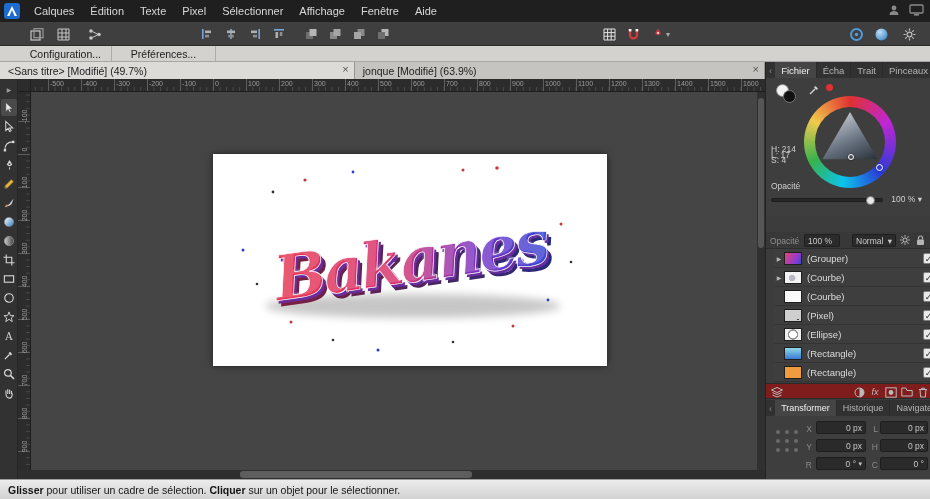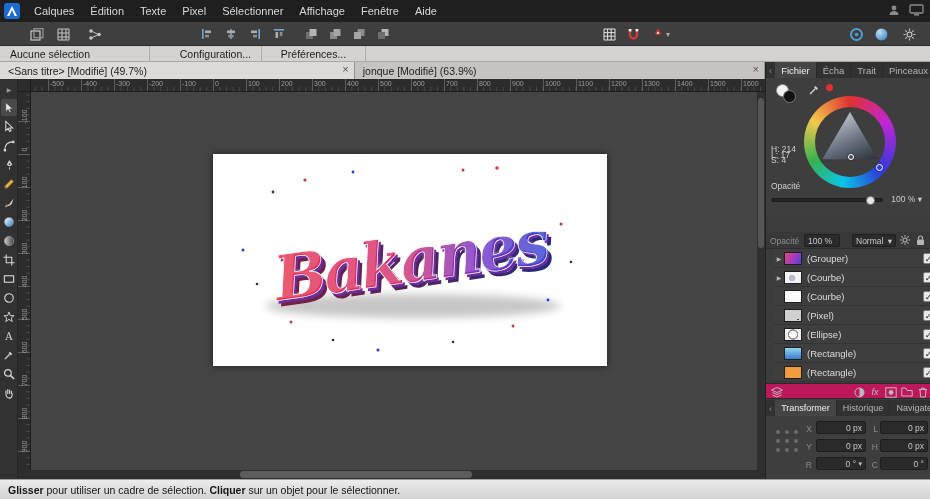--- a/index.html
+++ b/index.html
@@ -81,21 +81,21 @@
   .llabel { color:#dcdcdc; font-size:9.5px; }
   .lcheck { position:absolute; right:5px; top:4px; width:11px; height:11px; background:#e9e9e9; border:1px solid #7e7e7e; border-radius:2px; color:#2b2b2b; font-size:9px; line-height:10px; text-align:center; }
   .t-group { background:linear-gradient(120deg,#e8447a,#8a3bd0 70%,#3b49c9); }
   .t-curve1 { background:#f3f3f3; background-image:radial-gradient(circle at 45% 55%, #b9b9c4 0 30%, transparent 32%); }
   .t-curve2 { background:#fafafa; }
   .t-pixel { background:#cfcfcf; background-image:radial-gradient(#444 1px,transparent 1.4px),radial-gradient(#444 1px,transparent 1.4px); background-size:18px 13px; background-position:4px 3px,11px 7px; background-repeat:no-repeat; }
   .t-ellipse { background:radial-gradient(circle at 50% 50%, #ffffff 0 38%, #8f8f8f 42% 52%, #efefef 56%); }
   .t-rectblue { background:linear-gradient(180deg,#8fd8e8,#3a7bd5); }
   .t-rectorange { background:#ef9b3e; }
 
-  .iconstrip { position:absolute; width:165px; height:16px; background:#be185d; border-top:1px solid #2a2a2a; border-bottom:1px solid #2a2a2a; }
+  .iconstrip { position:absolute; width:165px; height:16px; background:#7f1d1d; border-top:1px solid #2a2a2a; border-bottom:1px solid #2a2a2a; }
   .pico { position:absolute; top:2px; width:14px; height:12px; display:flex; align-items:center; justify-content:center; color:#b9b9b9; }
 
   .transform { position:absolute; width:165px; background:#3e3e3e; }
   .anchor { position:absolute; left:8px; top:12px; width:26px; height:26px; display:grid; grid-template-columns:repeat(3,1fr); }
   .anchor i { width:4px; height:4px; border-radius:50%; background:#6b6b6b; margin:auto; }
   .flabel { position:absolute; width:10px; text-align:right; color:#8a8a8a; font-size:8.5px; }
   .finput { position:absolute; height:13px; background:#2a2a2a; border:1px solid #1e1e1e; border-radius:2px; color:#c6c6c6; font-size:8.5px; display:flex; align-items:center; justify-content:flex-end; padding:0 3px; }
 
   
   .statusbar { left:0; top:479px; width:930px; height:20px; background:linear-gradient(#ececec,#d2d2d2); border-top:1px solid #9e9e9e; display:flex; align-items:center; padding-left:8px; color:#141414; font-size:10.5px; }
@@ -247,23 +247,20 @@
       <svg width="13" height="13" viewBox="0 0 13 13">
         <g stroke="#bdbdbd" stroke-width="1.2" fill="none">
           <circle cx="6.5" cy="6.5" r="2.4"></circle>
           <path d="M6.5 0.5v2.2 M6.5 10.3v2.2 M0.5 6.5h2.2 M10.3 6.5h2.2 M2.3 2.3l1.5 1.5 M9.2 9.2l1.5 1.5 M10.7 2.3L9.2 3.8 M3.8 9.2l-1.5 1.5"></path>
         </g>
       </svg>
     </div>
 </div>
 
 <div class="abs contextbar">
-  <div class="ctx-seg" style="width:150px">
-      <span>Aucune sélection</span>
-    </div>
   <div class="ctx-seg" style="width:112px;justify-content:flex-end">
       <span>Configuration...</span>
     </div>
   <div class="ctx-seg" style="width:104px;justify-content:center">
       <span>Préférences...</span>
     </div>
 </div>
 
 <div class="abs tabbar">
   <div class="doctab active" style="width:387px">

